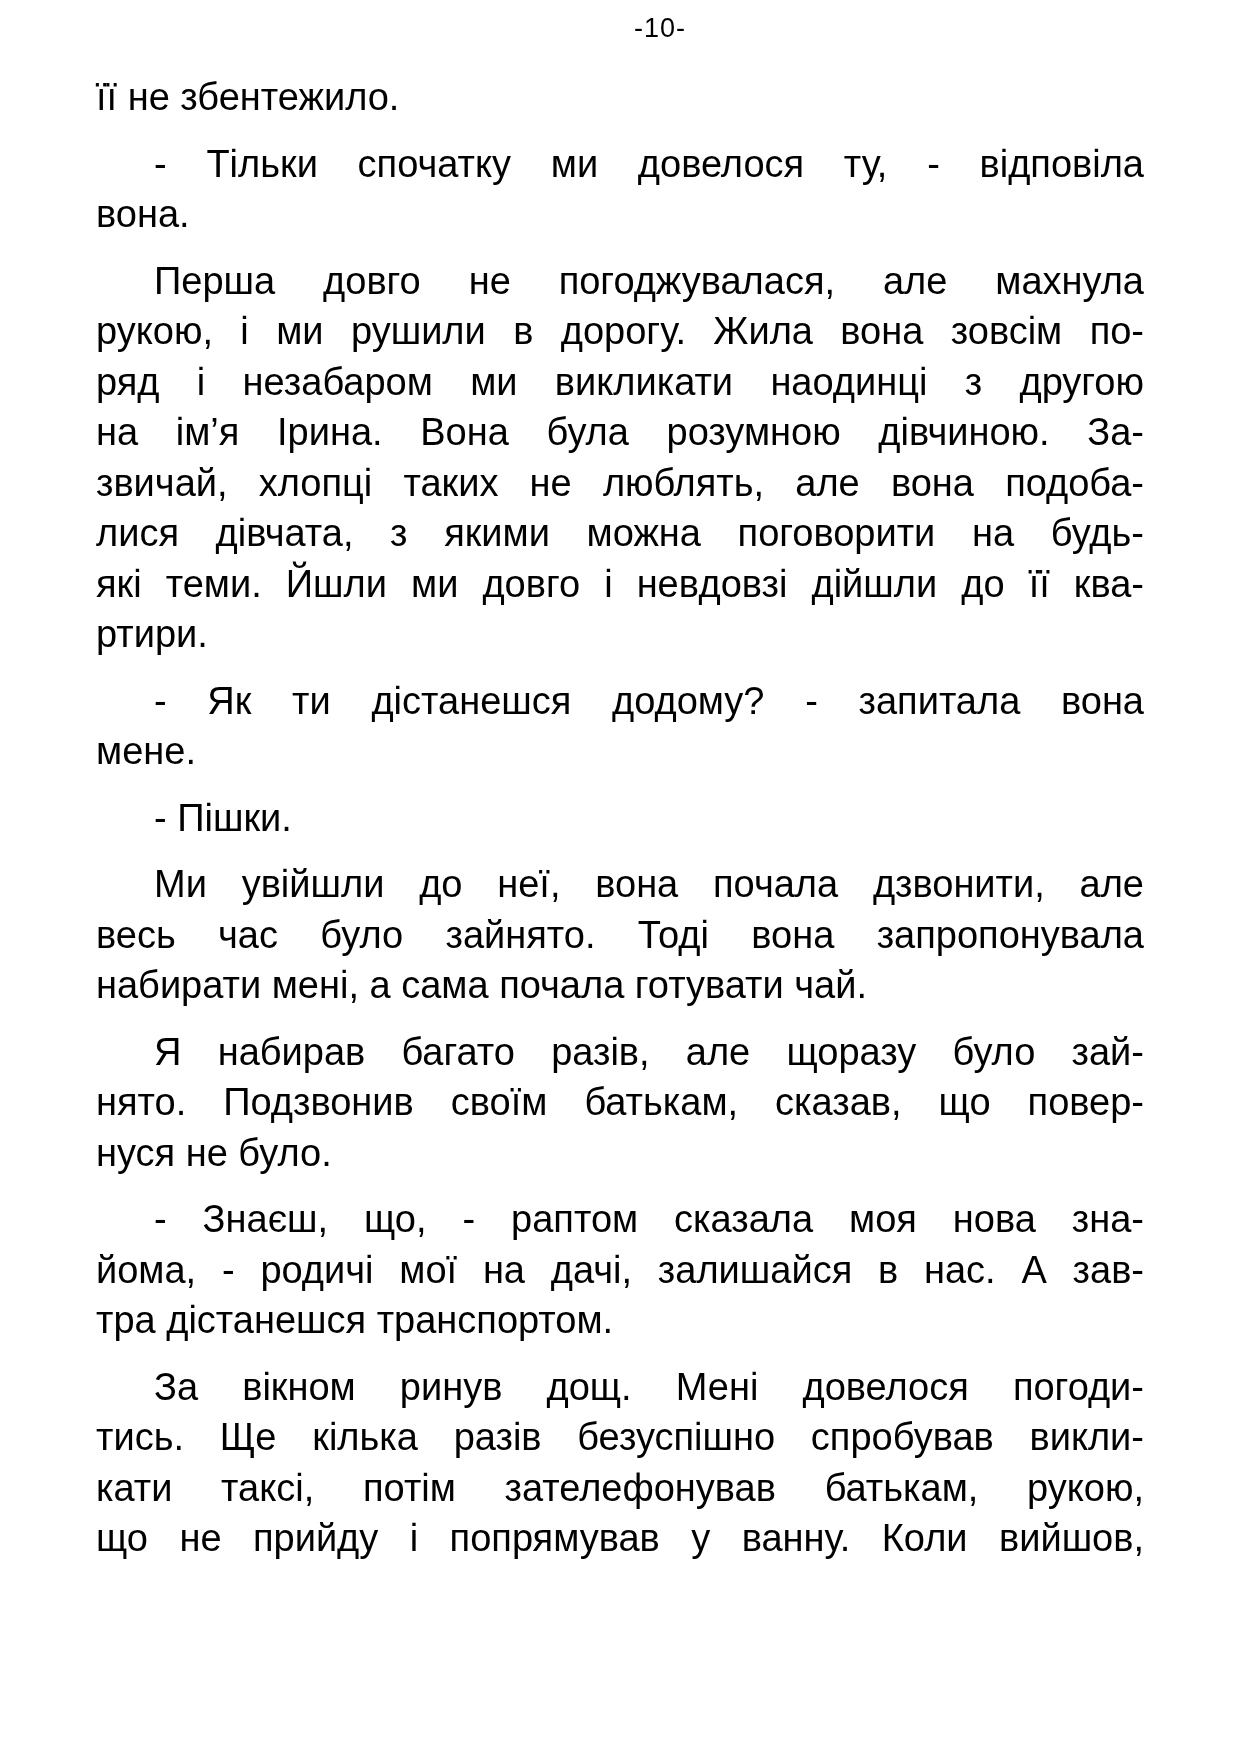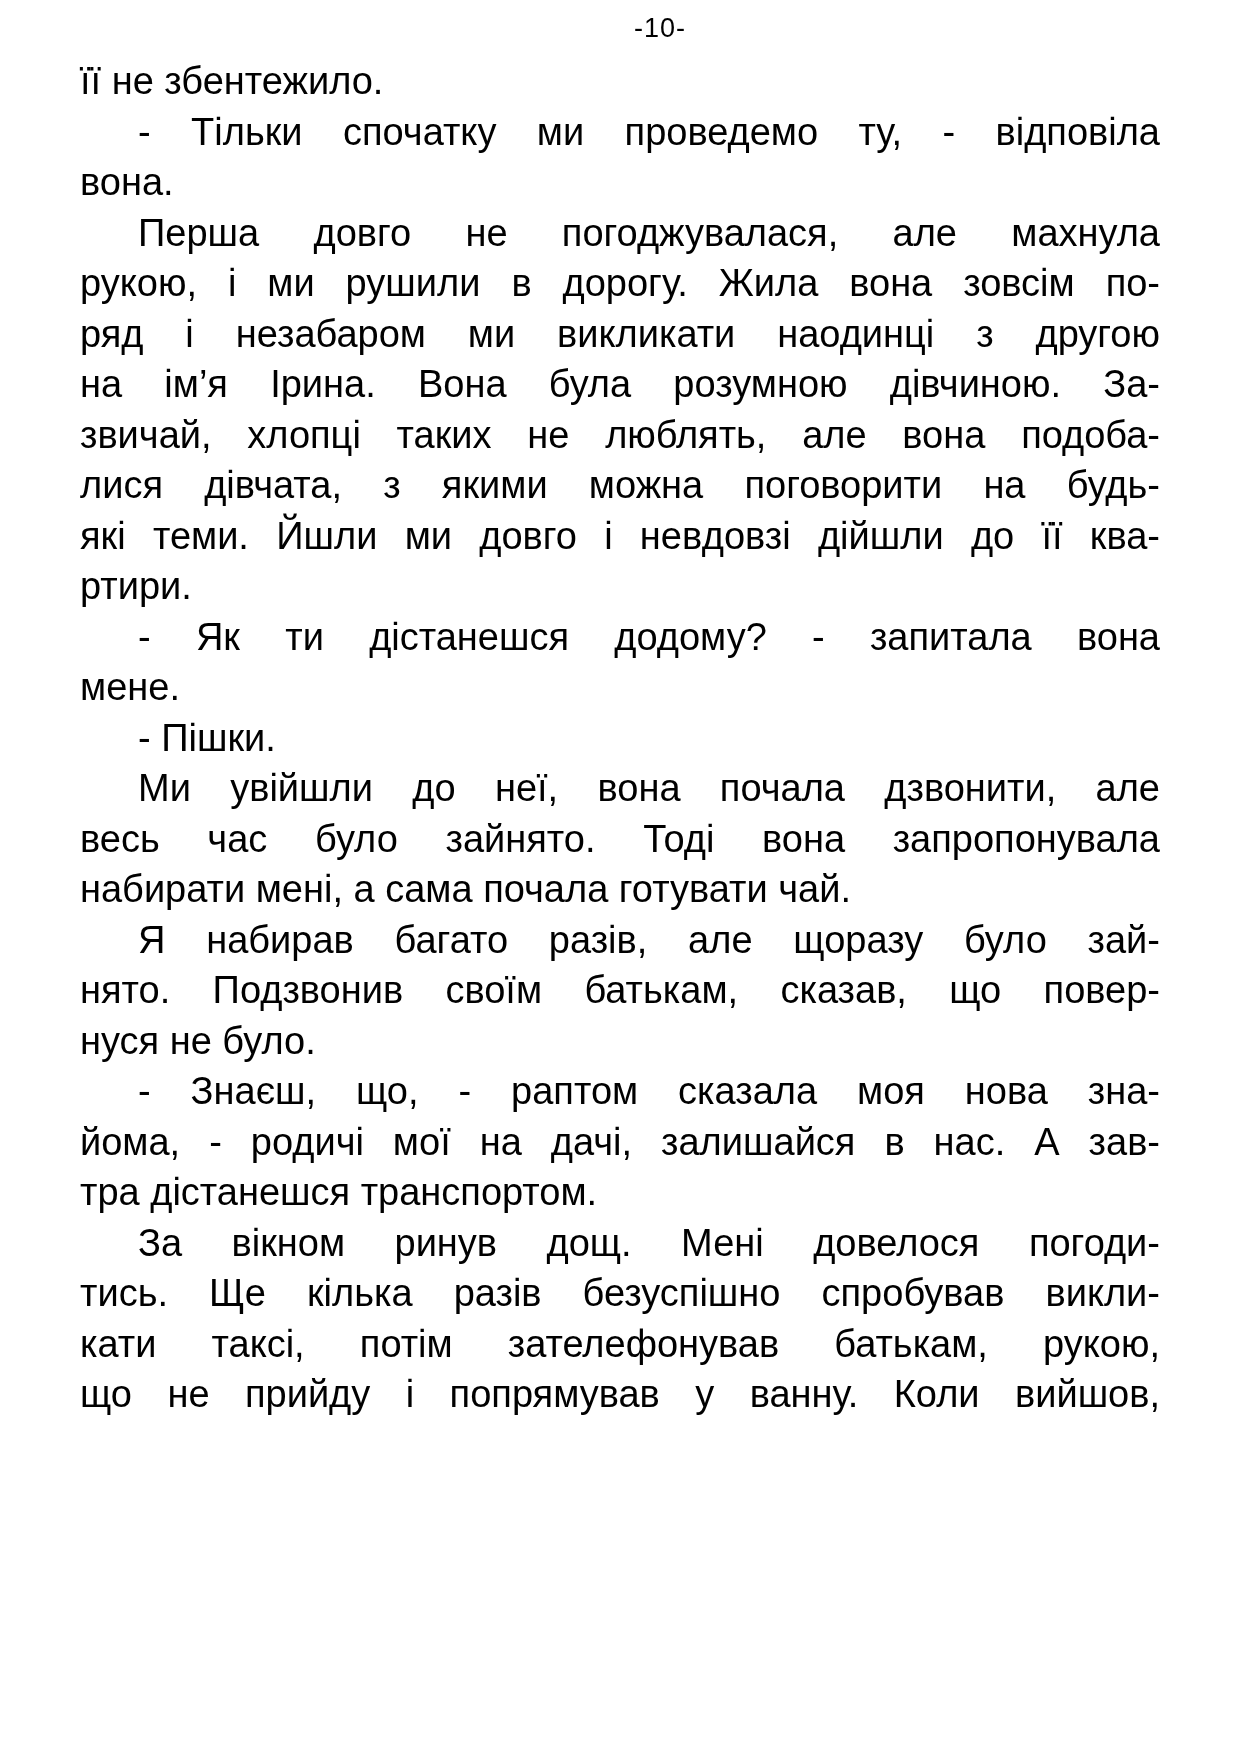--- a/index.html
+++ b/index.html
@@ -31,21 +31,21 @@
   .text-body {
     position: absolute;
     top: 56px;
     left: 80px;
     width: 1080px;
     font-size: 38px;
     line-height: 50.5px;
     color: #000000;
   }
   .para {
-    margin: 0;
+    margin: 16px;
     padding: 0;
   }
   .line {
     white-space: normal;
     text-align: left;
   }
   
   .line.j {
     text-align: justify;
     text-align-last: justify;
@@ -58,21 +58,21 @@
 </head>
 <body>
 
 <div class="page">
   <div class="page-number">-10-</div>
   <div class="text-body">
       <div class="para">
         <div class="line">її не збентежило.</div>
       </div>
       <div class="para">
-        <div class="line j first">- Тільки спочатку ми проведемо ту, - відповіла</div>
+        <div class="line j first">- Тільки спочатку ми довелося ту, - відповіла</div>
         <div class="line">вона.</div>
       </div>
       <div class="para">
         <div class="line j first">Перша довго не погоджувалася, але махнула</div>
         <div class="line j">рукою, і ми рушили в дорогу. Жила вона зовсім по-</div>
         <div class="line j">ряд і незабаром ми викликати наодинці з другою</div>
         <div class="line j">на ім’я Ірина. Вона була розумною дівчиною. За-</div>
         <div class="line j">звичай, хлопці таких не люблять, але вона подоба-</div>
         <div class="line j">лися дівчата, з якими можна поговорити на будь-</div>
         <div class="line j">які теми. Йшли ми довго і невдовзі дійшли до її ква-</div>

